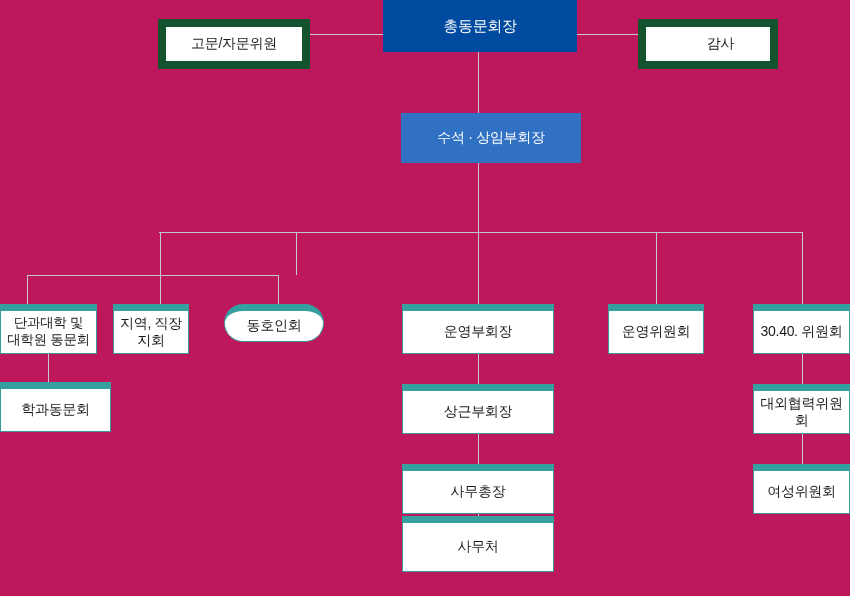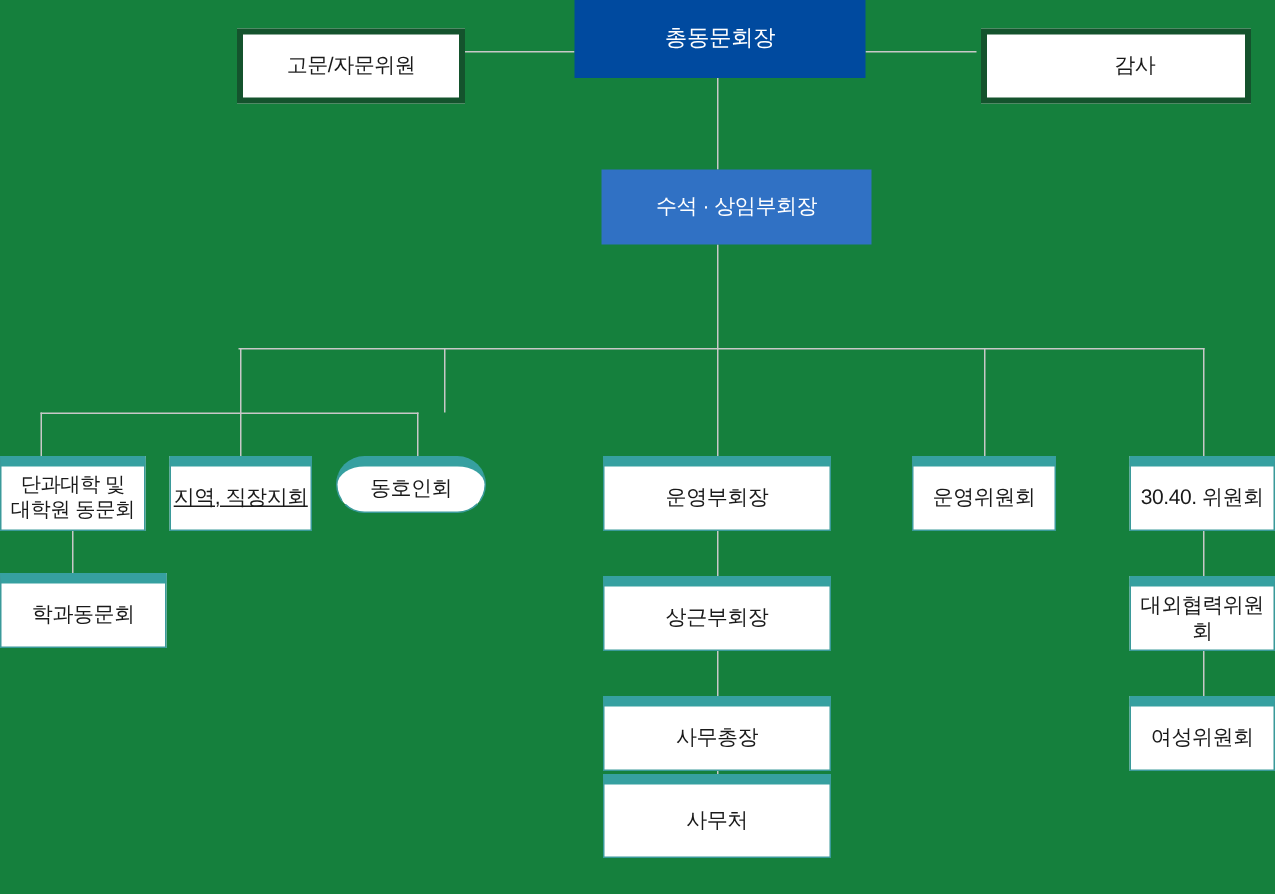--- a/index.html
+++ b/index.html
@@ -7,21 +7,21 @@
     width: 850px;
     height: 596px;
     background: #ffffff;
     font-family: "Liberation Sans", "DejaVu Sans", sans-serif;
     overflow: hidden;
   }
   #chart-root {
     position: relative;
     width: 850px;
     height: 596px;
-    background: #15803d;
+    background: #be185d;
   }
 
   
   .line {
     position: absolute;
     background: #c8c8c8;
   }
   .line.h { height: 1px; }
   .line.v { width: 1px; }
 
@@ -49,21 +49,21 @@
   }
   
   .node.solid-blue {
     background: #3071c4;
     color: #ffffff;
     border: none;
     font-size: 14px;
   }
   
   .node.outline-blue {
-    border: 4px solid #14532d;
+    border: 8px solid #14532d;
     background: #ffffff;
     color: #1a1a1a;
   }
   
   .node.teal {
     border: 1px solid #3a9a9a;
     border-top: 7px solid #36a0a0;
     background: #ffffff;
     color: #1a1a1a;
   }
@@ -86,25 +86,25 @@
     <div class="line v" style="left: 27px; top: 275px; height: 29px;"></div>
     <div class="line v" style="left: 278px; top: 275px; height: 29px;"></div>
     <div class="line v" style="left: 48px; top: 354px; height: 28px;"></div>
     <div class="line v" style="left: 478px; top: 354px; height: 30px;"></div>
     <div class="line v" style="left: 478px; top: 434px; height: 30px;"></div>
     <div class="line v" style="left: 478px; top: 514px; height: 30px;"></div>
     <div class="line v" style="left: 802px; top: 354px; height: 30px;"></div>
     <div class="line v" style="left: 802px; top: 434px; height: 30px;"></div>
     <div class="node solid-dark" style="left: 383px; top: 0px; width: 194px; height: 52px;">총동문회장</div>
     <div class="node outline-blue" style="left: 158px; top: 19px; width: 152px; height: 50px;">고문/자문위원</div>
-    <div class="node outline-blue" style="left: 654px; top: 19px; width: 180px; height: 50px; padding-left: 25px;">감사</div>
+    <div class="node outline-blue" style="left: 638px; top: 19px; width: 140px; height: 50px; padding-left: 25px;">감사</div>
     <div class="node solid-blue" style="left: 401px; top: 113px; width: 180px; height: 50px;">수석 · 상임부회장</div>
     <div class="node teal two-line" style="left: 0px; top: 304px; width: 97px; height: 50px;">단과대학 및
 대학원 동문회</div>
-    <div class="node teal" style="left: 113px; top: 304px; width: 95px; height: 50px; text-decoration: underline;">지역, 직장지회</div>
+    <div class="node teal" style="left: 113px; top: 304px; width: 76px; height: 50px;">지역, 직장지회</div>
     <div class="node teal" style="left: 224px; top: 304px; width: 100px; height: 38px; border-radius: 21px;">동호인회</div>
     <div class="node teal" style="left: 0px; top: 382px; width: 111px; height: 50px;">학과동문회</div>
     <div class="node teal" style="left: 402px; top: 304px; width: 152px; height: 50px;">운영부회장</div>
     <div class="node teal" style="left: 402px; top: 384px; width: 152px; height: 50px;">상근부회장</div>
     <div class="node teal" style="left: 402px; top: 464px; width: 152px; height: 50px;">사무총장</div>
     <div class="node teal" style="left: 402px; top: 516px; width: 152px; height: 56px; text-align: right;">사무처</div>
     <div class="node teal" style="left: 608px; top: 304px; width: 96px; height: 50px;">운영위원회</div>
     <div class="node teal" style="left: 753px; top: 304px; width: 97px; height: 50px;">30.40. 위원회</div>
     <div class="node teal" style="left: 753px; top: 384px; width: 97px; height: 50px;">대외협력위원회</div>
     <div class="node teal" style="left: 753px; top: 464px; width: 97px; height: 50px;">여성위원회</div>

